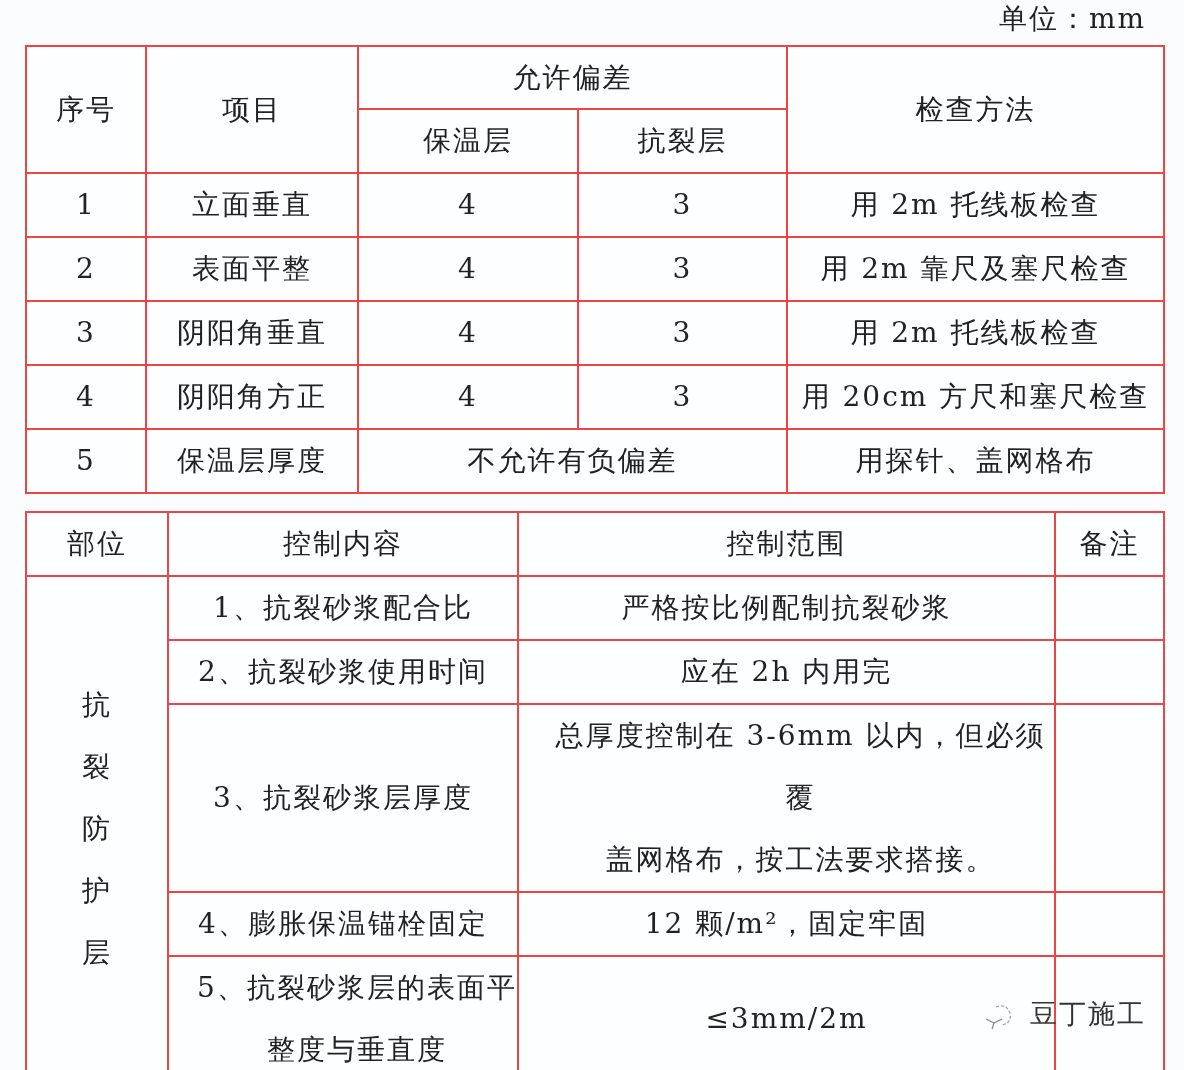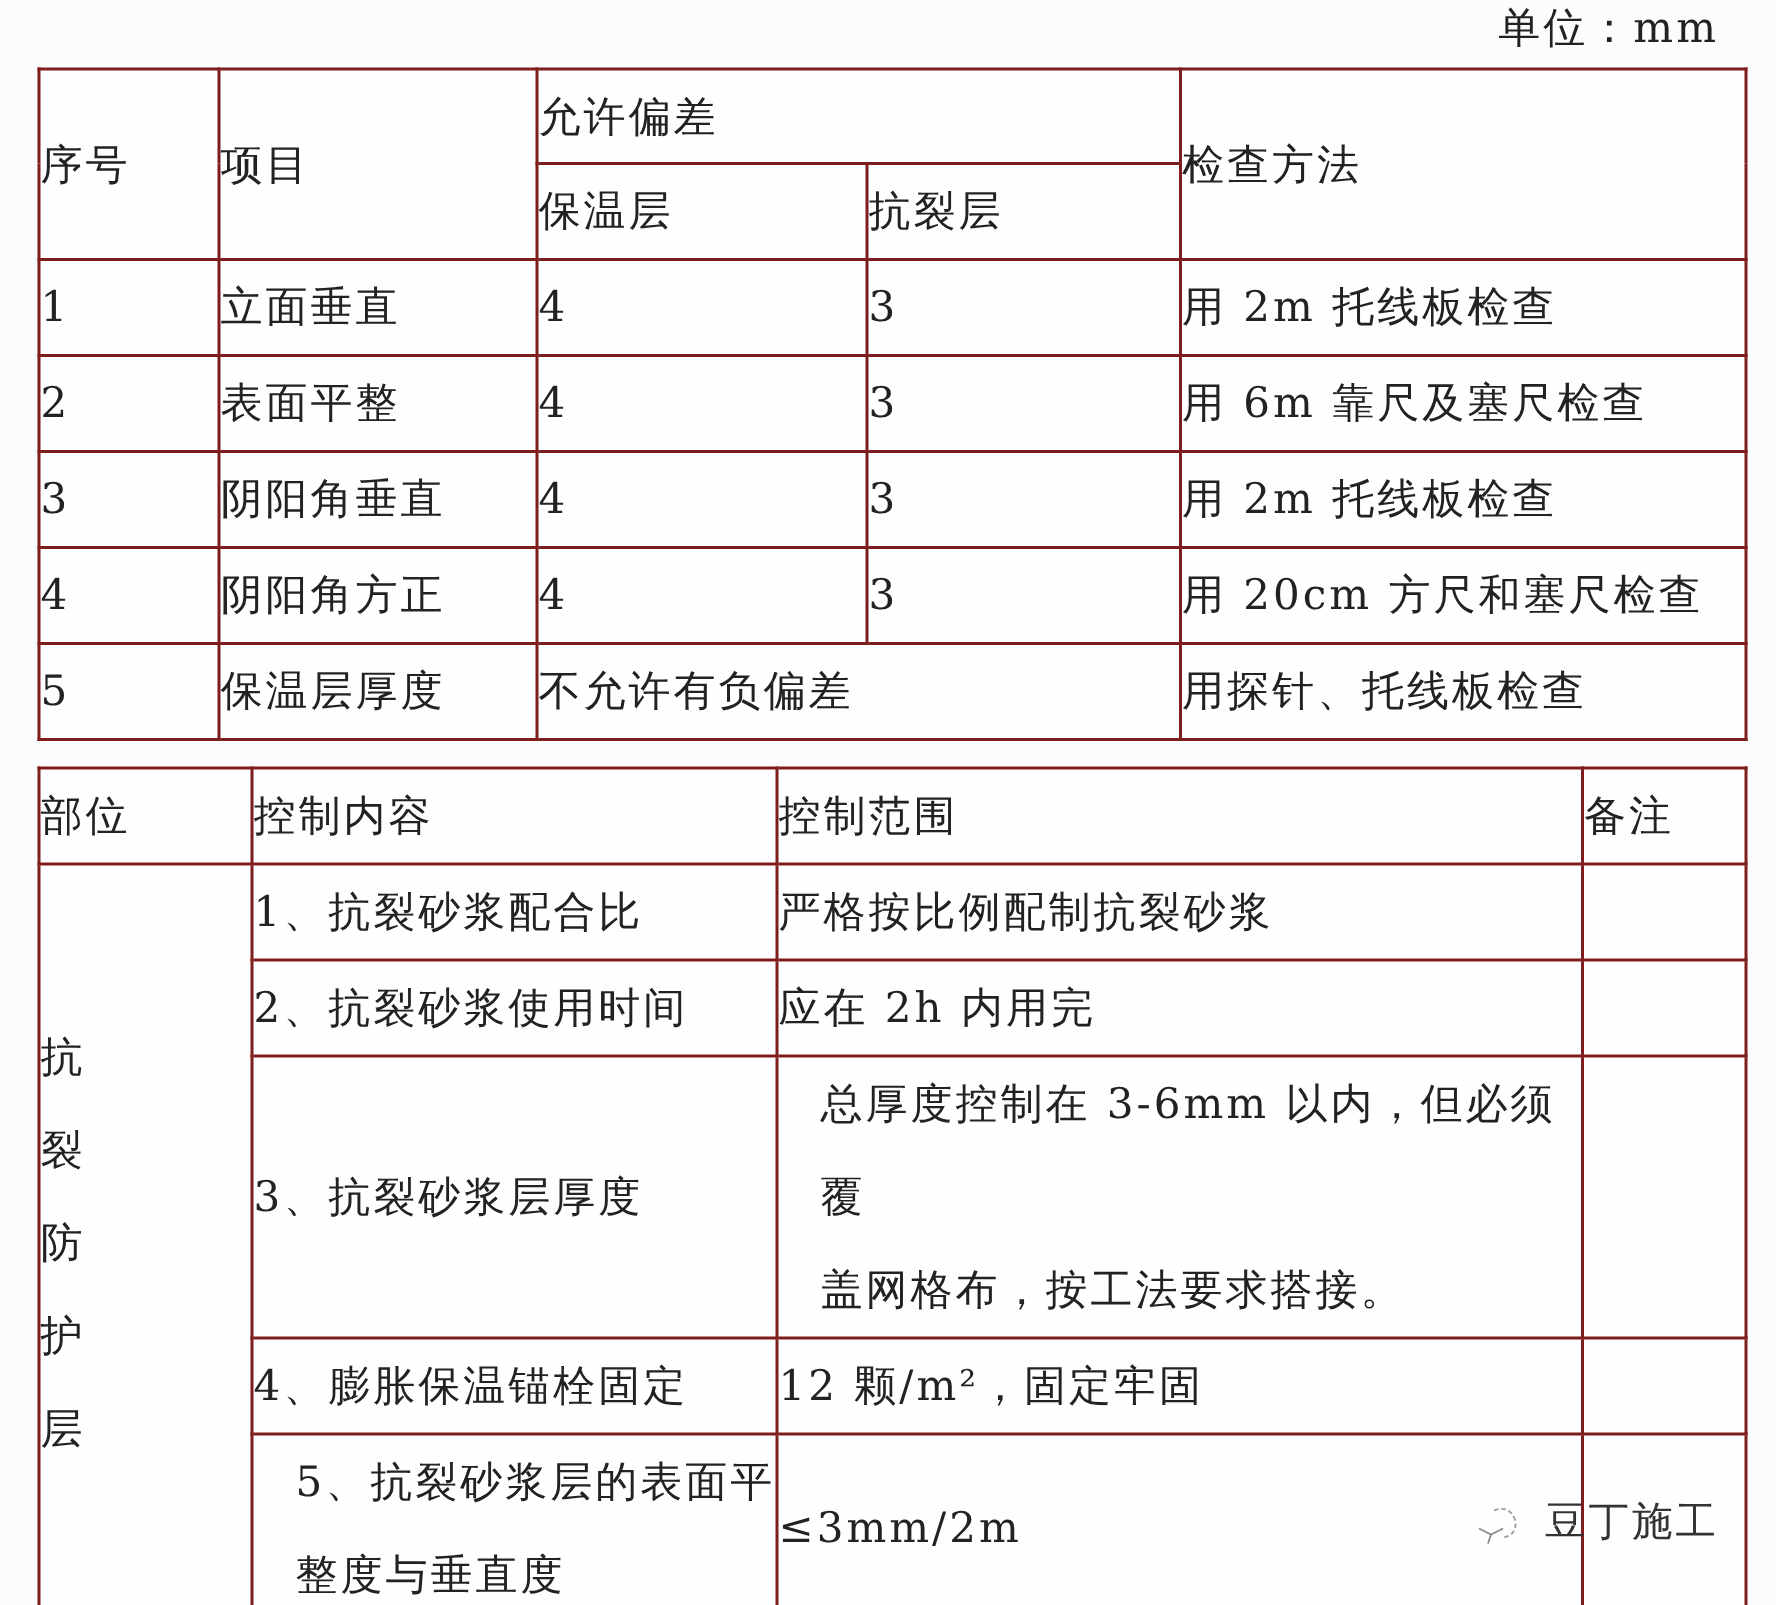--- a/index.html
+++ b/index.html
@@ -15,21 +15,22 @@
     position: absolute; top: 0; right: 38px;
     font-size: 28px; letter-spacing: 2px;
   }
   table {
     position: absolute;
     border-collapse: collapse;
     table-layout: fixed;
     background: #fdfeff;
   }
   td {
-    border: 2px solid #7f1d1d;
+    border: 2px solid #ef4444;
+    text-align: center;
     vertical-align: middle;
     font-size: 28px;
     letter-spacing: 2px;
     padding: 0;
     line-height: 1.2;
   }
   #t1 { left: 25px; top: 45px; width: 1138px; }
   #t1 tr { height: 64px; }
   #t1 tr.h1 { height: 63px; }
   #t1 tr.h2 { height: 64px; }
@@ -75,41 +76,41 @@
     <td>立面垂直</td>
     <td>4</td>
     <td>3</td>
     <td>用 2m 托线板检查</td>
   </tr>
   <tr>
     <td>2</td>
     <td>表面平整</td>
     <td>4</td>
     <td>3</td>
-    <td>用 6m 靠尺及塞尺检查</td>
+    <td>用 2m 靠尺及塞尺检查</td>
   </tr>
   <tr>
     <td>3</td>
     <td>阴阳角垂直</td>
     <td>4</td>
     <td>3</td>
     <td>用 2m 托线板检查</td>
   </tr>
   <tr>
     <td>4</td>
     <td>阴阳角方正</td>
     <td>4</td>
     <td>3</td>
     <td>用 20cm 方尺和塞尺检查</td>
   </tr>
   <tr>
     <td>5</td>
     <td>保温层厚度</td>
     <td colspan="2">不允许有负偏差</td>
-    <td>用探针、托线板检查</td>
+    <td>用探针、盖网格布</td>
   </tr>
 </tbody>
   </table>
 
 <table id="t2">
   <colgroup>
     <col style="width:142px">
       <col style="width:350px">
       <col style="width:537px">
       <col style="width:109px">

